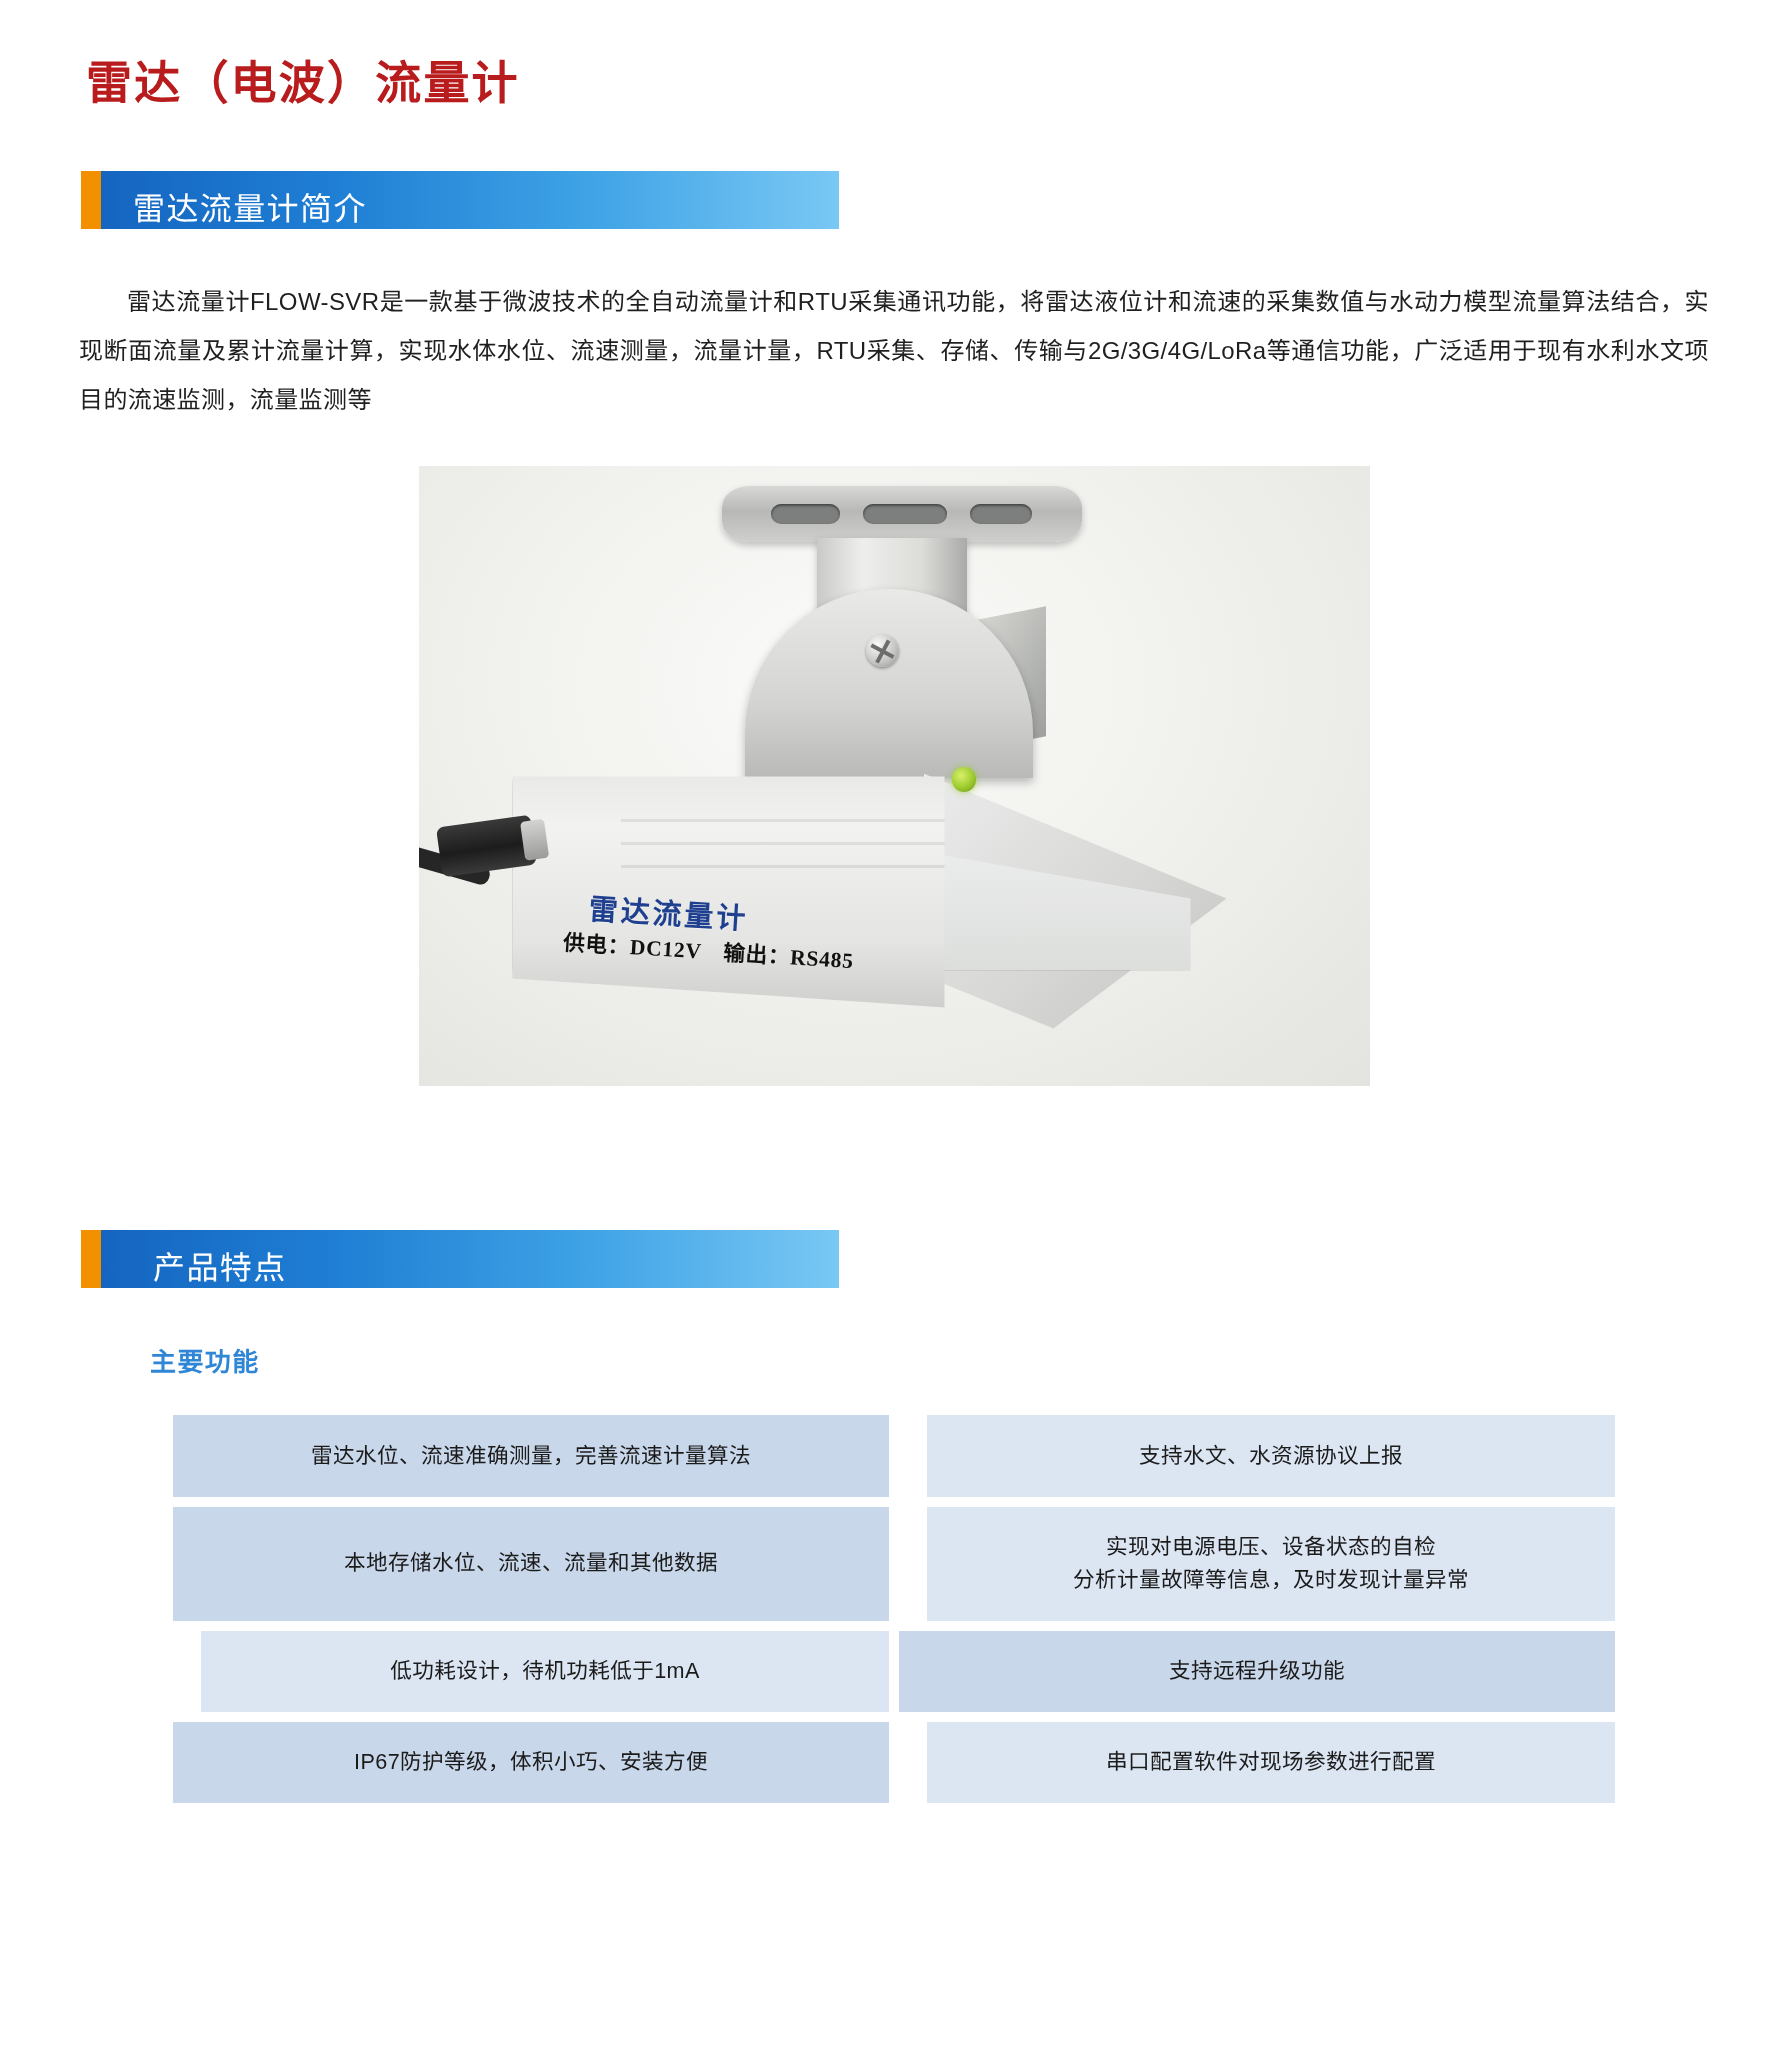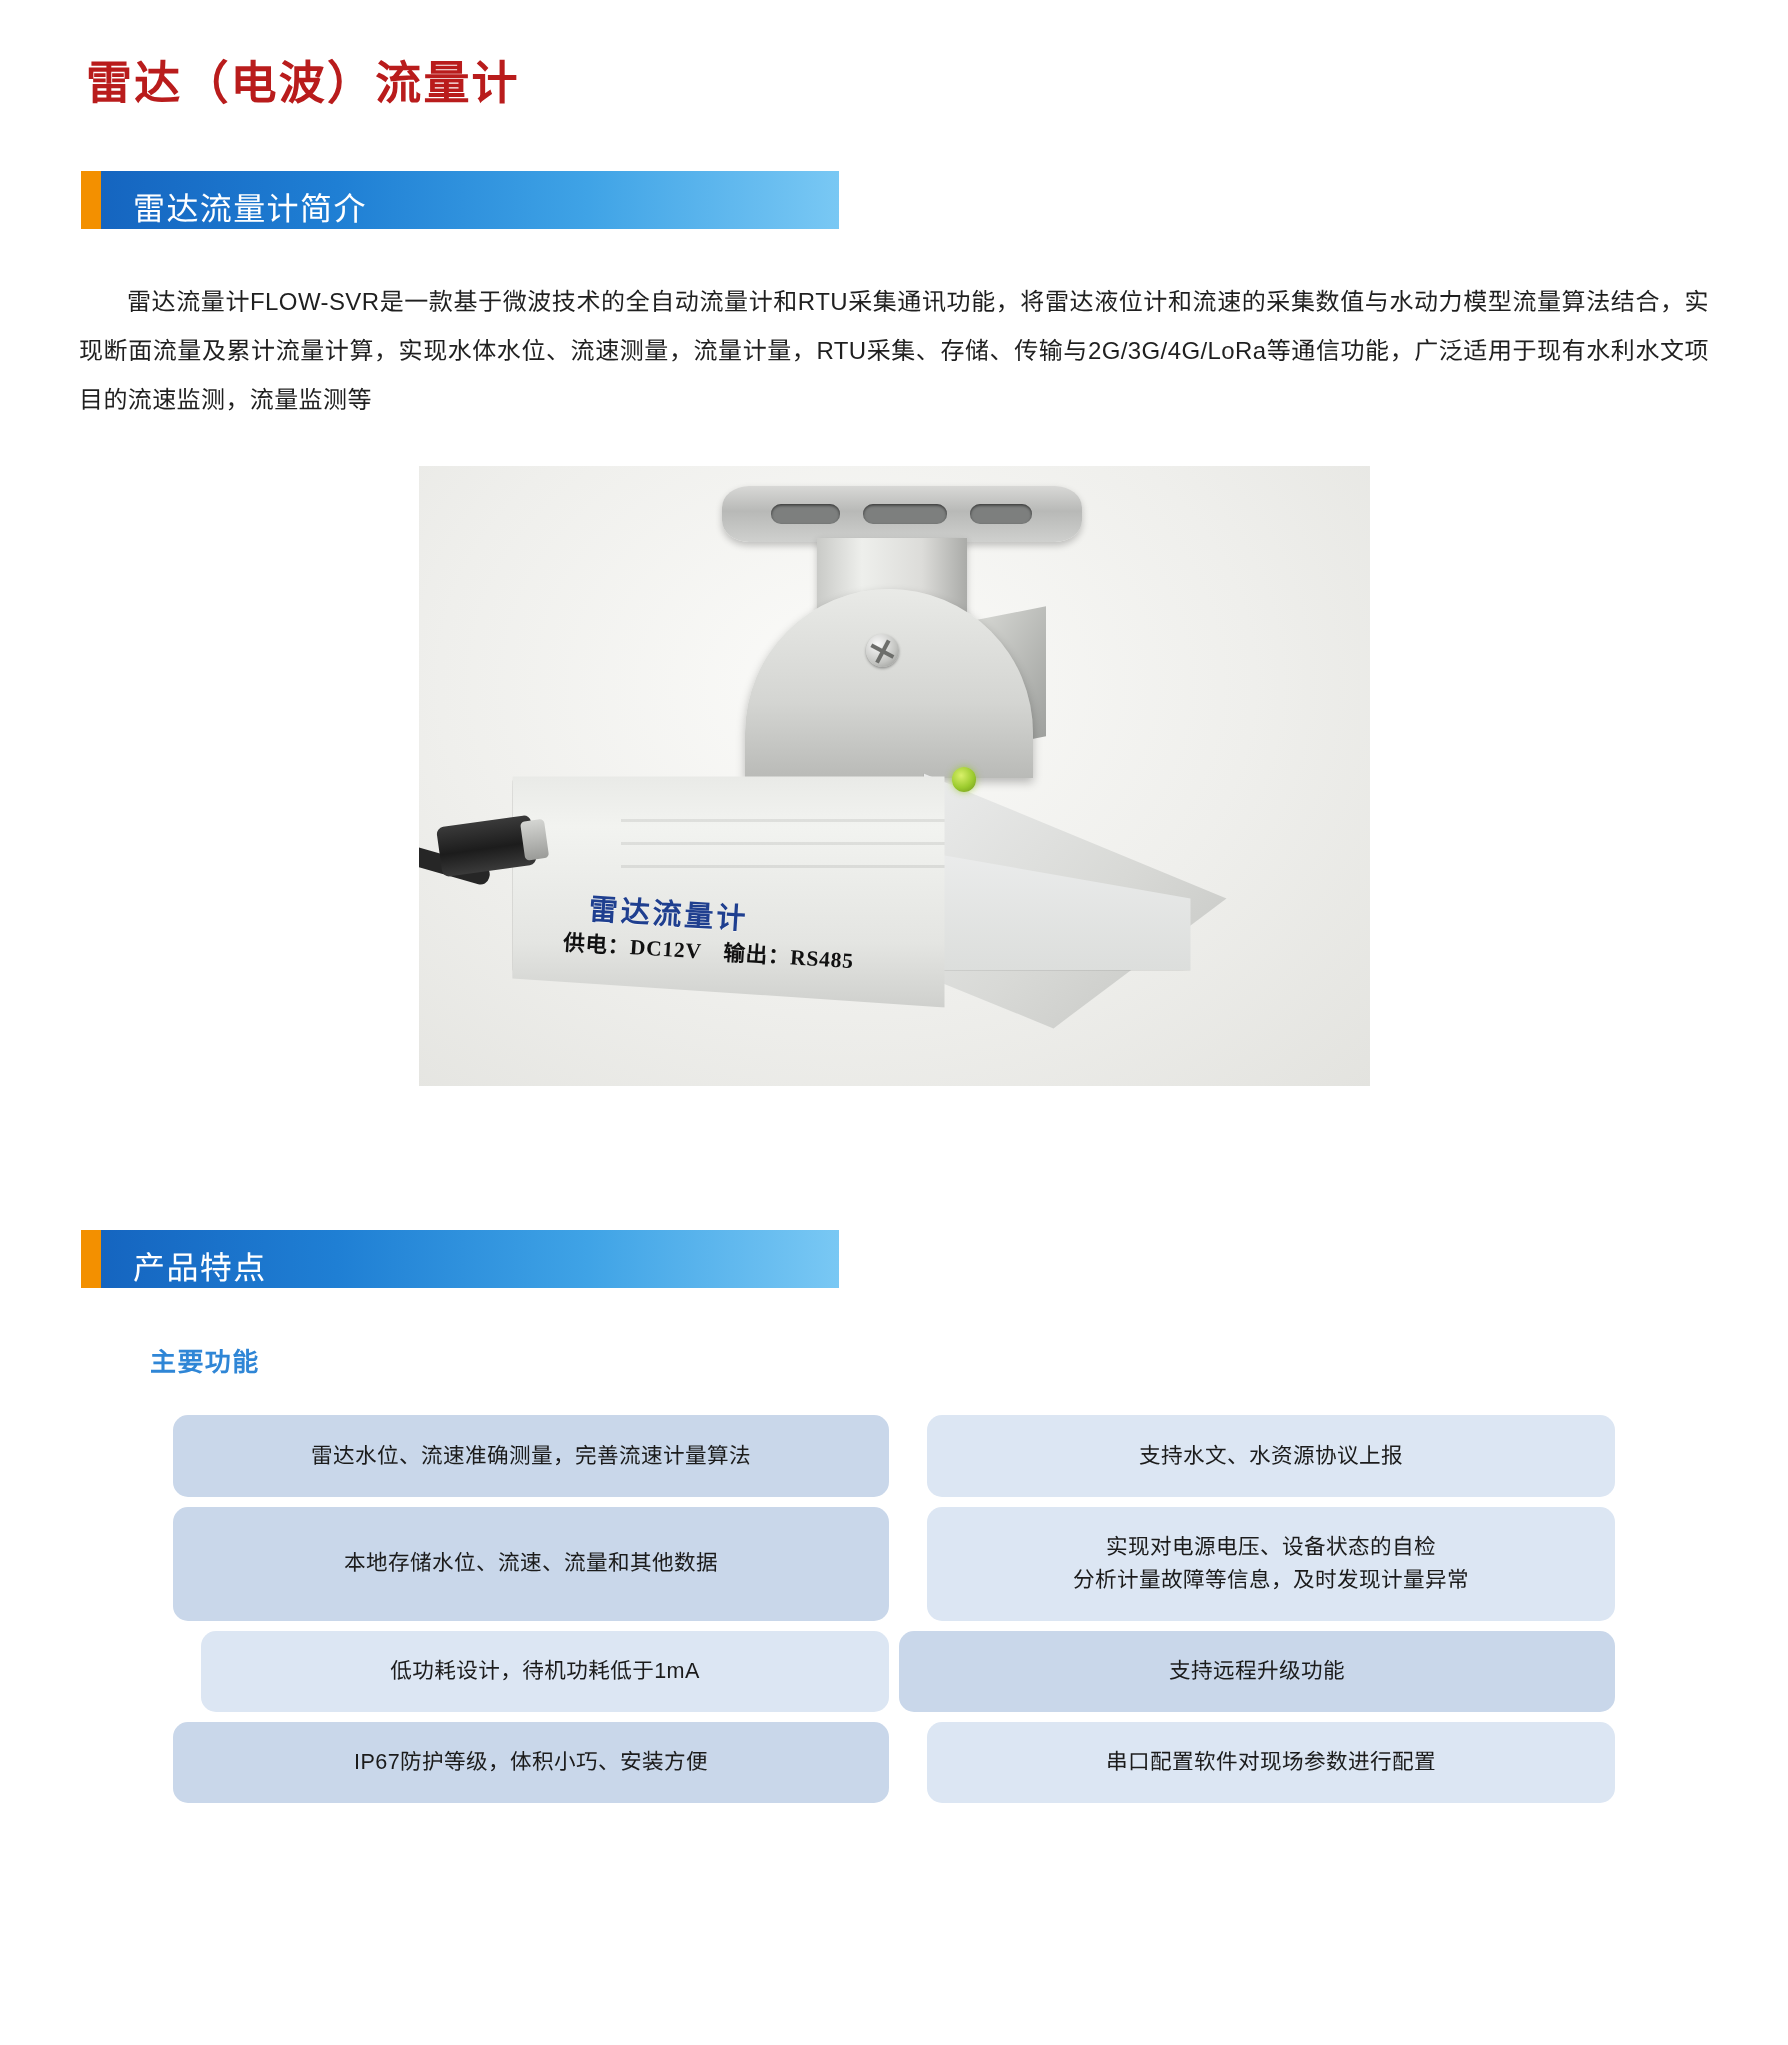--- a/index.html
+++ b/index.html
@@ -271,21 +271,20 @@
     color: #1b1b1b;
     font-size: 21.6px;
     line-height: 1.5;
     text-align: center;
     padding: 24.5px 20px;
     min-height: 81px;
     display: flex;
     align-items: center;
     justify-content: center;
     letter-spacing: 0.4px;
-    border-radius: 15px;
   }
   .feature-cell.alt { background: #dce6f3; margin-left: 28px; }
   .feature-cell .multi { white-space: pre-line; }
 
   .bottom-space { height: 86px; }
 </style>
 </head>
 <body>
 
 <h1 class="page-title">雷达（电波）流量计</h1>
@@ -325,21 +324,21 @@
     <span class="cable"></span>
     <span class="connector">
       <span class="ring"></span>
     </span>
 
     <span class="label-cn">雷达流量计</span>
     <span class="label-spec">供电：DC12V　输出：RS485</span>
   </div>
 </div>
 
-<div class="section-banner" style="margin-top:144px;">
+<div class="section-banner" style="margin-top:144px;padding-left:20px;">
   <span class="accent"></span>
   <span class="banner-text">产品特点</span>
 </div>
 
 <h2 class="subtitle">主要功能</h2>
 
 <div class="feature-grid">
   <div class="feature-cell">
       <span class="multi">雷达水位、流速准确测量，完善流速计量算法</span>
     </div>

